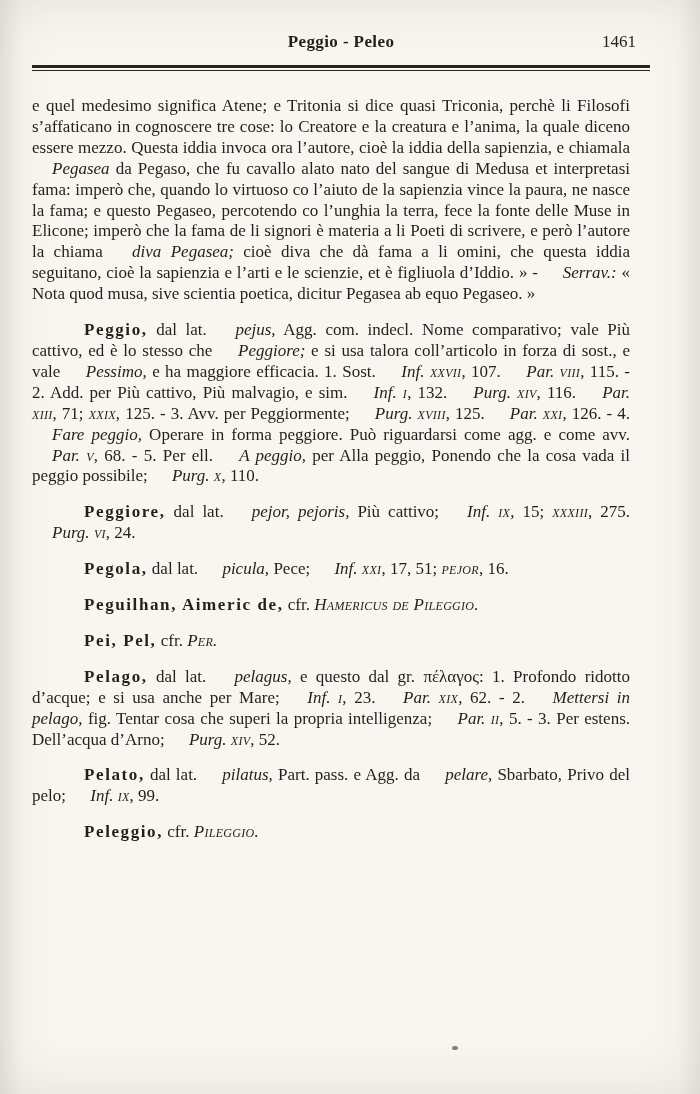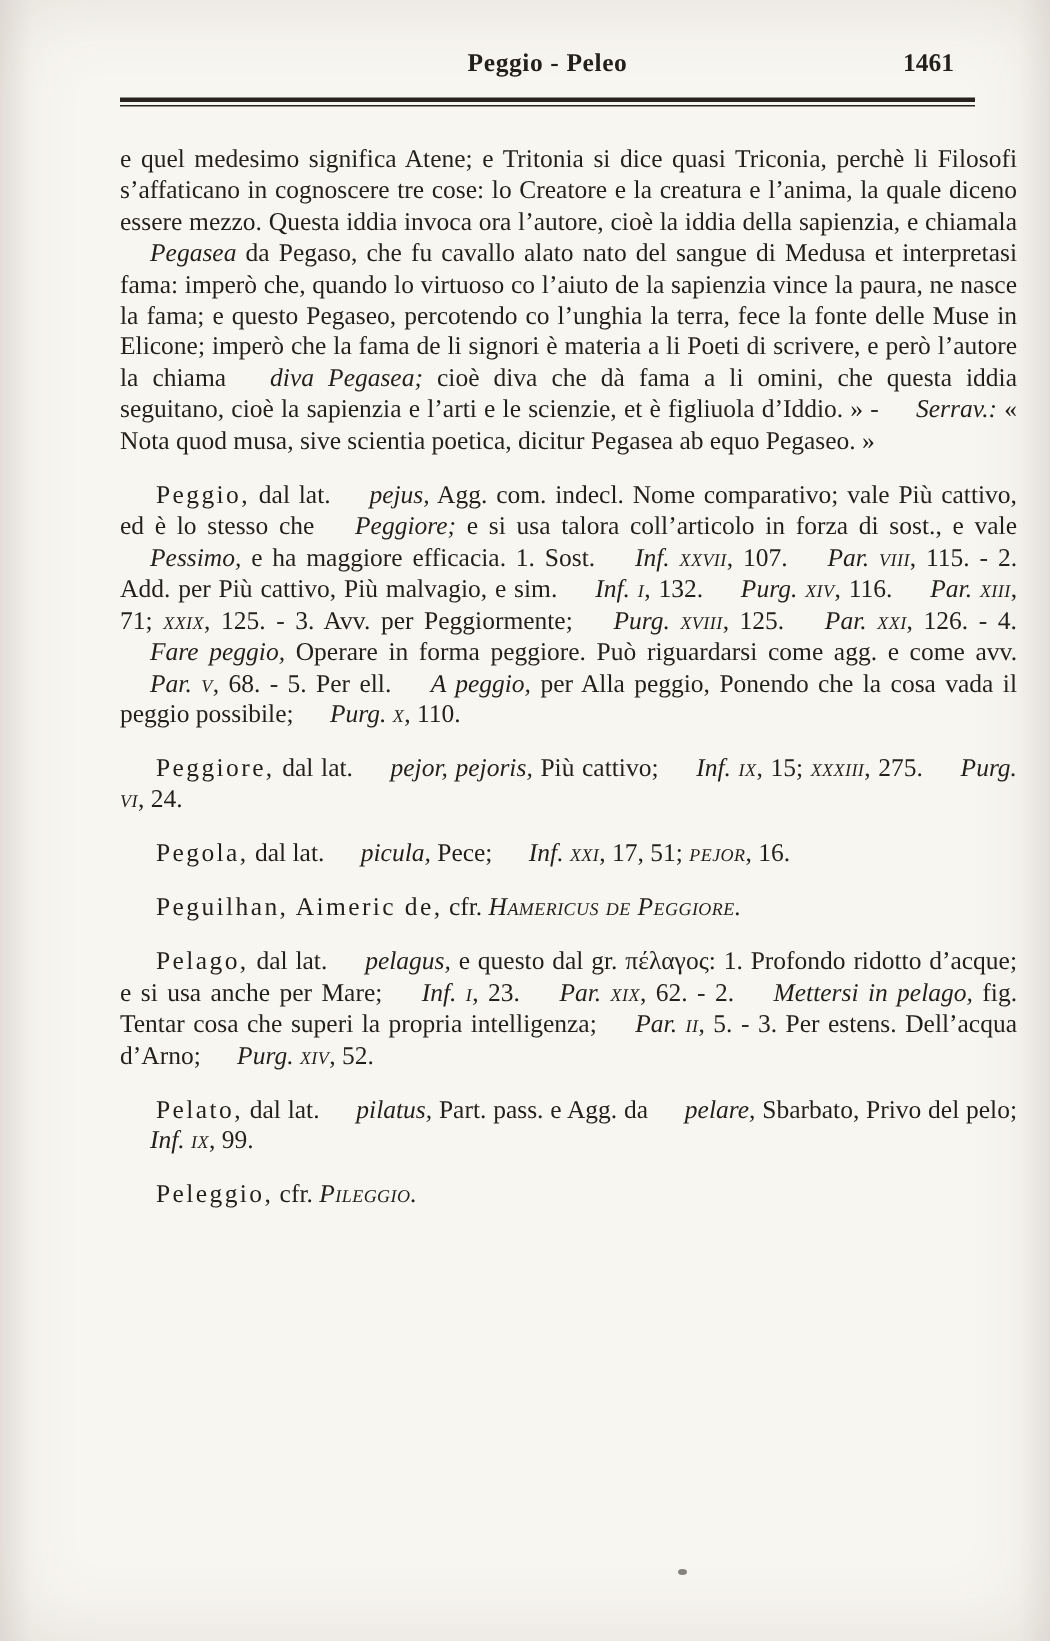--- a/index.html
+++ b/index.html
@@ -8,43 +8,43 @@
   }
   html,body{margin:0;padding:0;}
   body{
     width:700px;height:1094px;overflow:hidden;
     font-family:"Liberation Serif","DejaVu Serif",serif;
     color:var(--ink);
     background:var(--paper);
   }
   .page{
     position:relative;width:700px;height:1094px;box-sizing:border-box;
-    padding:32px 50px 0 80px;
+    padding:32px 50px 0 32px;
     background:linear-gradient(90deg,#ebe8e2 0,#f8f6f1 3%,#f8f6f1 97%,#edeae4 100%);
     box-shadow:inset 0 0 55px rgba(70,58,45,.12);
   }
   .header{position:relative;height:24px;}
   .title{
     position:absolute;left:0;right:0;text-align:center;
     font-weight:bold;font-size:17px;letter-spacing:.4px;
   }
-  .pagenum{position:absolute;right:14px;top:0;font-size:17px;font-weight:bold;}
+  .pagenum{position:absolute;right:14px;top:0;font-size:17px;}
   .rule{
     margin-top:9px;margin-bottom:25px;height:2px;
     border-top:3px solid #28231d;border-bottom:1px solid #28231d;
   }
   .text-block{width:598px;}
   .para{
     margin:0 0 15px 0;
     font-size:17px;line-height:1.23;
     text-align:justify;
     text-rendering:optimizeLegibility;
   }
   .para.indent{text-indent:24px;}
-  .hw{font-weight:normal;letter-spacing:1.6px;}
+  .hw{font-weight:bold;letter-spacing:1.6px;margin-left:28px;}
   .i{font-style:italic;margin-left:20px;}
   .sc{font-variant:small-caps;letter-spacing:.3px;font-style:italic;}
   .speck{
     position:absolute;left:452px;top:1046px;width:6px;height:4px;
     background:#4a443c;border-radius:50%;opacity:.65;
   }
 </style>
 </head>
 <body>
 
@@ -55,21 +55,22 @@
     <span class="pagenum">1461</span>
   </div>
 
   <div class="rule"></div>
 
   <div class="text-block">
       <p class="para"><span>e quel medesimo significa Atene; e Tritonia si dice quasi Triconia, perchè li Filosofi s’affaticano in cognoscere tre cose: lo Creatore e la creatura e l’anima, la quale diceno essere mezzo. Questa iddia invoca ora l’autore, cioè la iddia della sapienzia, e chiamala </span><span class="i">Pegasea</span><span> da Pegaso, che fu cavallo alato nato del sangue di Medusa et interpretasi fama: imperò che, quando lo virtuoso co l’aiuto de la sapienzia vince la paura, ne nasce la fama; e questo Pegaseo, percotendo co l’unghia la terra, fece la fonte delle Muse in Elicone; imperò che la fama de li signori è materia a li Poeti di scrivere, e però l’autore la chiama </span><span class="i">diva Pegasea;</span><span> cioè diva che dà fama a li omini, che questa iddia seguitano, cioè la sapienzia e l’arti e le scienzie, et è figliuola d’Iddio. » - </span><span class="i">Serrav.:</span><span> « Nota quod musa, sive scientia poetica, dicitur Pegasea ab equo Pegaseo. »</span></p>
       <p class="para indent"><span class="hw">Peggio,</span><span> dal lat. </span><span class="i">pejus,</span><span> Agg. com. indecl. Nome comparativo; vale Più cattivo, ed è lo stesso che </span><span class="i">Peggiore;</span><span> e si usa talora coll’articolo in forza di sost., e vale </span><span class="i">Pessimo,</span><span> e ha maggiore efficacia. 1. Sost. </span><span class="i">Inf.</span><span> </span><span class="sc">xxvii</span><span>, 107. </span><span class="i">Par.</span><span> </span><span class="sc">viii</span><span>, 115. - 2. Add. per Più cattivo, Più malvagio, e sim. </span><span class="i">Inf.</span><span> </span><span class="sc">i</span><span>, 132. </span><span class="i">Purg.</span><span> </span><span class="sc">xiv</span><span>, 116. </span><span class="i">Par.</span><span> </span><span class="sc">xiii</span><span>, 71; </span><span class="sc">xxix</span><span>, 125. - 3. Avv. per Peggiormente; </span><span class="i">Purg.</span><span> </span><span class="sc">xviii</span><span>, 125. </span><span class="i">Par.</span><span> </span><span class="sc">xxi</span><span>, 126. - 4. </span><span class="i">Fare peggio,</span><span> Operare in forma peggiore. Può riguardarsi come agg. e come avv. </span><span class="i">Par.</span><span> </span><span class="sc">v</span><span>, 68. - 5. Per ell. </span><span class="i">A peggio,</span><span> per Alla peggio, Ponendo che la cosa vada il peggio possibile; </span><span class="i">Purg.</span><span> </span><span class="sc">x</span><span>, 110.</span></p>
       <p class="para indent"><span class="hw">Peggiore,</span><span> dal lat. </span><span class="i">pejor, pejoris,</span><span> Più cattivo; </span><span class="i">Inf.</span><span> </span><span class="sc">ix</span><span>, 15; </span><span class="sc">xxxiii</span><span>, 275. </span><span class="i">Purg.</span><span> </span><span class="sc">vi</span><span>, 24.</span></p>
       <p class="para indent"><span class="hw">Pegola,</span><span> dal lat. </span><span class="i">picula,</span><span> Pece; </span><span class="i">Inf.</span><span> </span><span class="sc">xxi</span><span>, 17, 51; </span><span class="sc">pejor</span><span>, 16.</span></p>
-      <p class="para indent"><span class="hw">Peguilhan, Aimeric de,</span><span> cfr. </span><span class="sc">Hamericus de Peggiore.</span></p>
+      <p class="para indent"><span class="hw">Peguilhan, Aimeric de,</span><span> cfr. </span><span class="sc">Hamericus de Pileggio.</span></p>
+      <p class="para indent"><span class="hw">Pei, Pel,</span><span> cfr. </span><span class="sc">Per.</span></p>
       <p class="para indent"><span class="hw">Pelago,</span><span> dal lat. </span><span class="i">pelagus,</span><span> e questo dal gr. πέλαγος: 1. Profondo ridotto d’acque; e si usa anche per Mare; </span><span class="i">Inf.</span><span> </span><span class="sc">i</span><span>, 23. </span><span class="i">Par.</span><span> </span><span class="sc">xix</span><span>, 62. - 2. </span><span class="i">Mettersi in pelago,</span><span> fig. Tentar cosa che superi la propria intelligenza; </span><span class="i">Par.</span><span> </span><span class="sc">ii</span><span>, 5. - 3. Per estens. Dell’acqua d’Arno; </span><span class="i">Purg.</span><span> </span><span class="sc">xiv</span><span>, 52.</span></p>
       <p class="para indent"><span class="hw">Pelato,</span><span> dal lat. </span><span class="i">pilatus,</span><span> Part. pass. e Agg. da </span><span class="i">pelare,</span><span> Sbarbato, Privo del pelo; </span><span class="i">Inf.</span><span> </span><span class="sc">ix</span><span>, 99.</span></p>
       <p class="para indent"><span class="hw">Peleggio,</span><span> cfr. </span><span class="sc">Pileggio.</span></p>
     </div>
 
   <div class="speck"></div>
 
 </div>
 
 </body></html>

